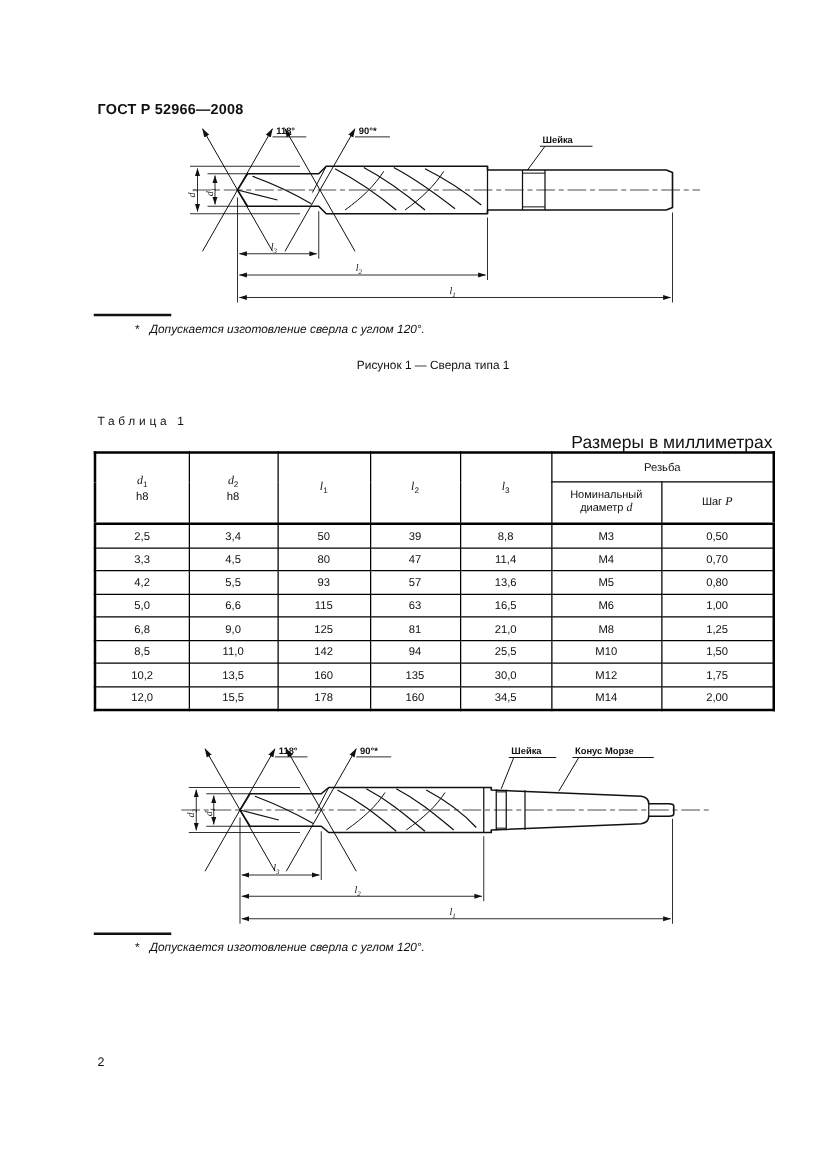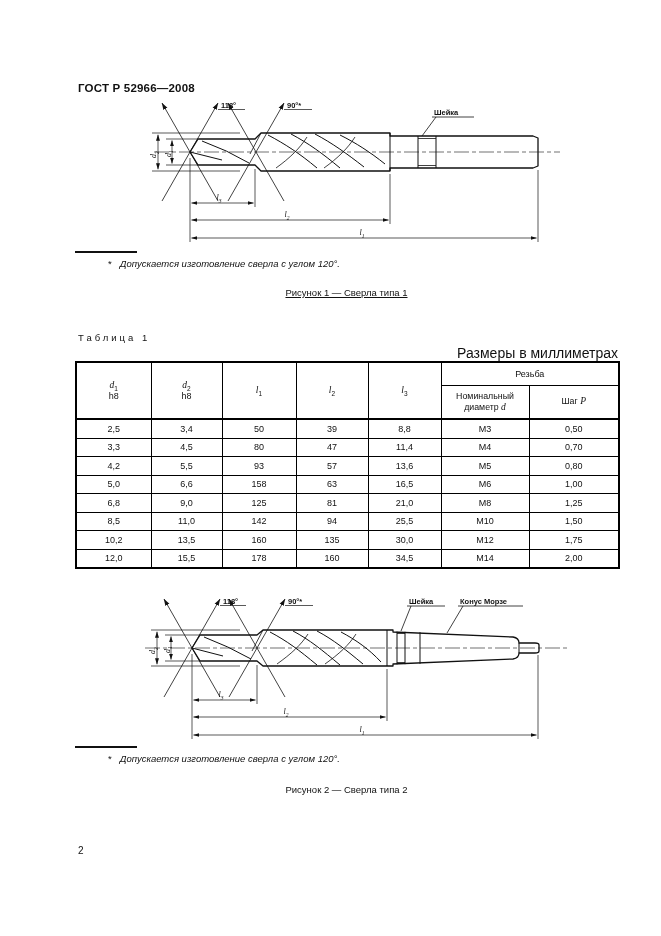--- a/index.html
+++ b/index.html
@@ -105,21 +105,21 @@
     <text class="svg-dim" x="159" y="127" text-anchor="middle"><tspan>l</tspan><tspan dy="2.5" font-size="5.5">2</tspan></text>
     <text class="svg-dim" x="234" y="145" text-anchor="middle"><tspan>l</tspan><tspan dy="2.5" font-size="5.5">1</tspan></text>
     <text class="svg-dim" transform="translate(28,68) rotate(-90)"><tspan>d</tspan><tspan dy="2.5" font-size="5.5">2</tspan></text>
     <text class="svg-dim" transform="translate(42.5,67) rotate(-90)"><tspan>d</tspan><tspan dy="2.5" font-size="5.5">1</tspan></text>
   </svg>
 
   <div class="abs fn-sep" style="top:251px;"></div>
   <div class="abs footnote" style="top:258px;">
     <span class="star">*</span><span>Допускается изготовление сверла с углом 120°.</span>
   </div>
-  <div class="abs caption" style="top:287px;text-decoration:underline;">Рисунок 1 — Сверла типа 1</div>
+  <div class="abs caption" style="top:287px;">Рисунок 1 — Сверла типа 1</div>
 
   <div class="abs table-title">Таблица 1</div>
   <div class="abs units-note">Размеры в миллиметрах</div>
 
   <table class="dim">
     <colgroup>
       <col style="width:75px">
         <col style="width:71px">
         <col style="width:74px">
       <col style="width:72px">
@@ -165,21 +165,21 @@
           <td>5,5</td>
           <td>93</td>
           <td>57</td>
           <td>13,6</td>
           <td>M5</td>
           <td>0,80</td>
         </tr>
         <tr>
           <td>5,0</td>
           <td>6,6</td>
-          <td>158</td>
+          <td>115</td>
           <td>63</td>
           <td>16,5</td>
           <td>M6</td>
           <td>1,00</td>
         </tr>
         <tr>
           <td>6,8</td>
           <td>9,0</td>
           <td>125</td>
           <td>81</td>
@@ -292,16 +292,15 @@
     <text class="svg-dim" x="171" y="122" text-anchor="middle"><tspan>l</tspan><tspan dy="2.5" font-size="5.5">2</tspan></text>
     <text class="svg-dim" x="247" y="140" text-anchor="middle"><tspan>l</tspan><tspan dy="2.5" font-size="5.5">1</tspan></text>
     <text class="svg-dim" transform="translate(40,62) rotate(-90)"><tspan>d</tspan><tspan dy="2.5" font-size="5.5">2</tspan></text>
     <text class="svg-dim" transform="translate(54.5,61) rotate(-90)"><tspan>d</tspan><tspan dy="2.5" font-size="5.5">1</tspan></text>
   </svg>
 
   <div class="abs fn-sep" style="top:746px;"></div>
   <div class="abs footnote" style="top:753px;">
     <span class="star">*</span><span>Допускается изготовление сверла с углом 120°.</span>
   </div>
-  <div class="abs caption" style="top:784px;">Рисунок 2 — Сверла типа 2</div>
 
   <div class="abs page-num">2</div>
 </div>
 
 </body></html>

